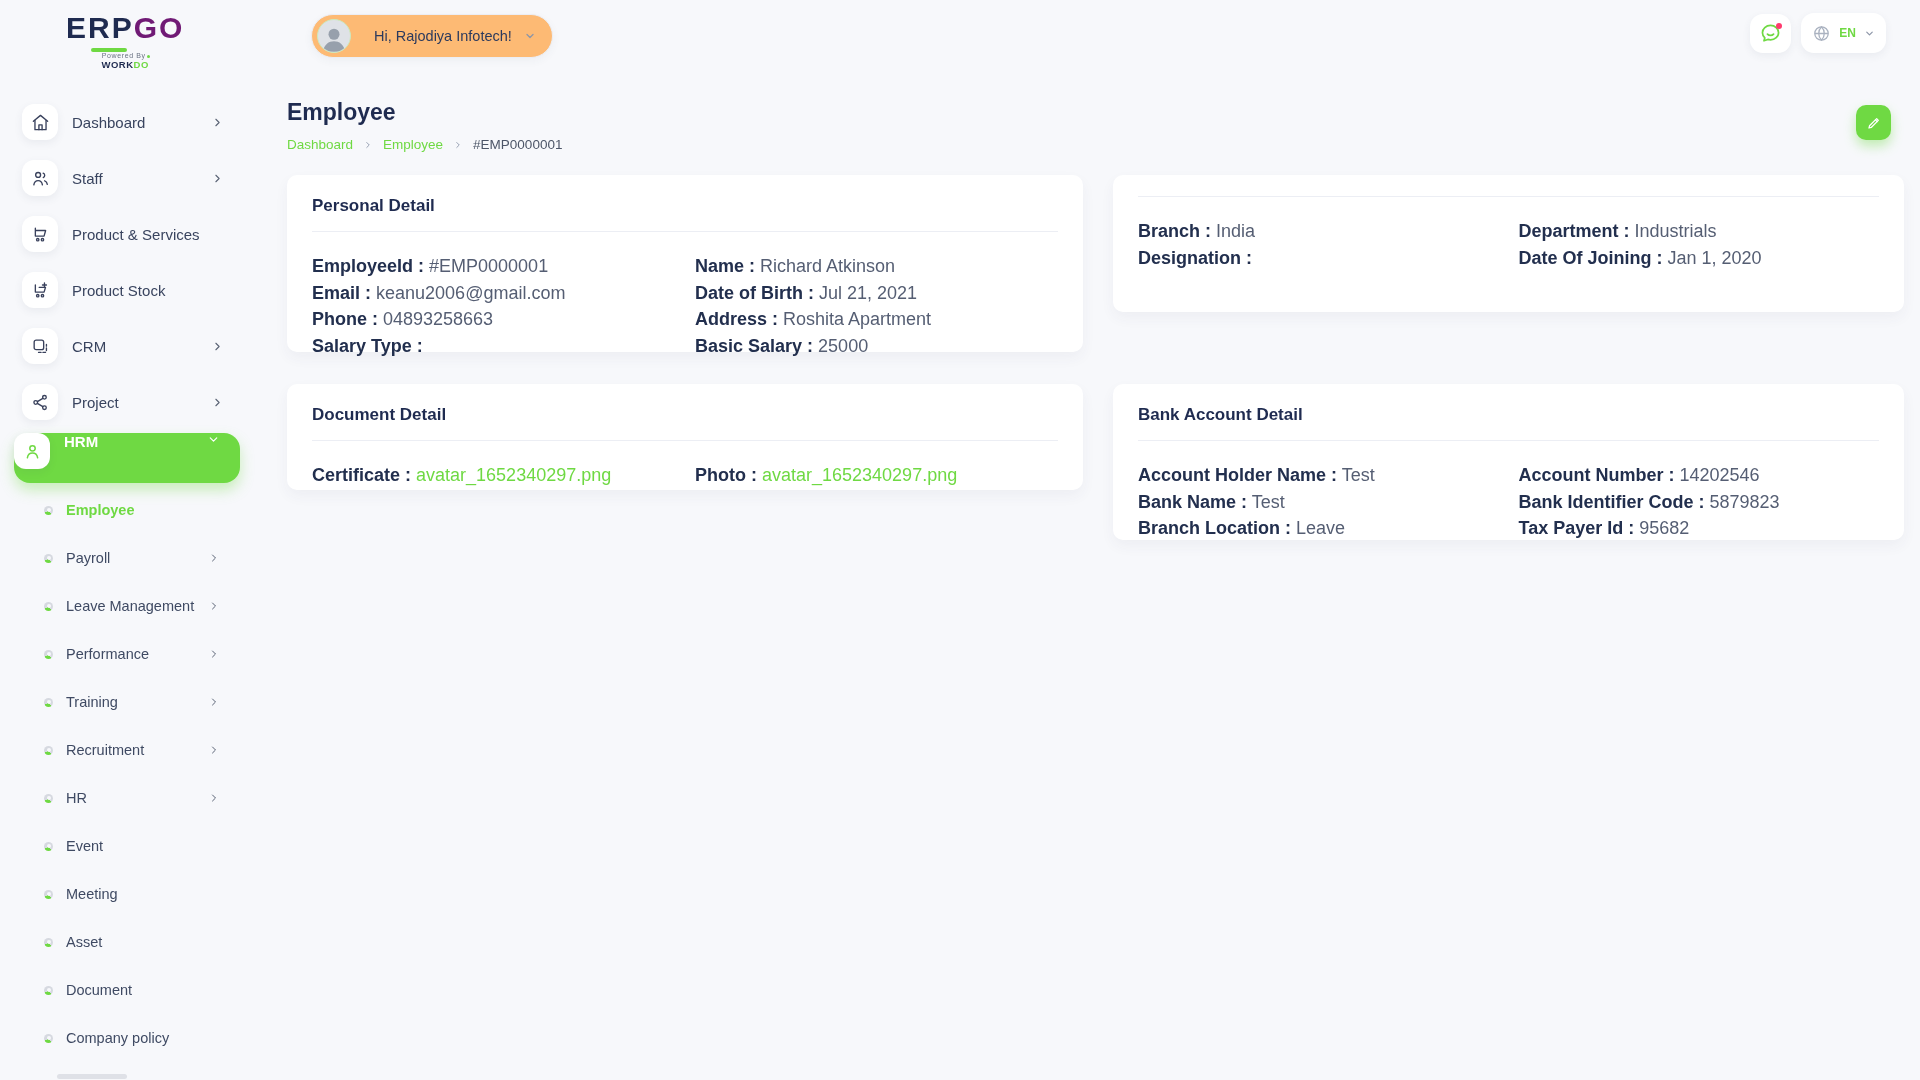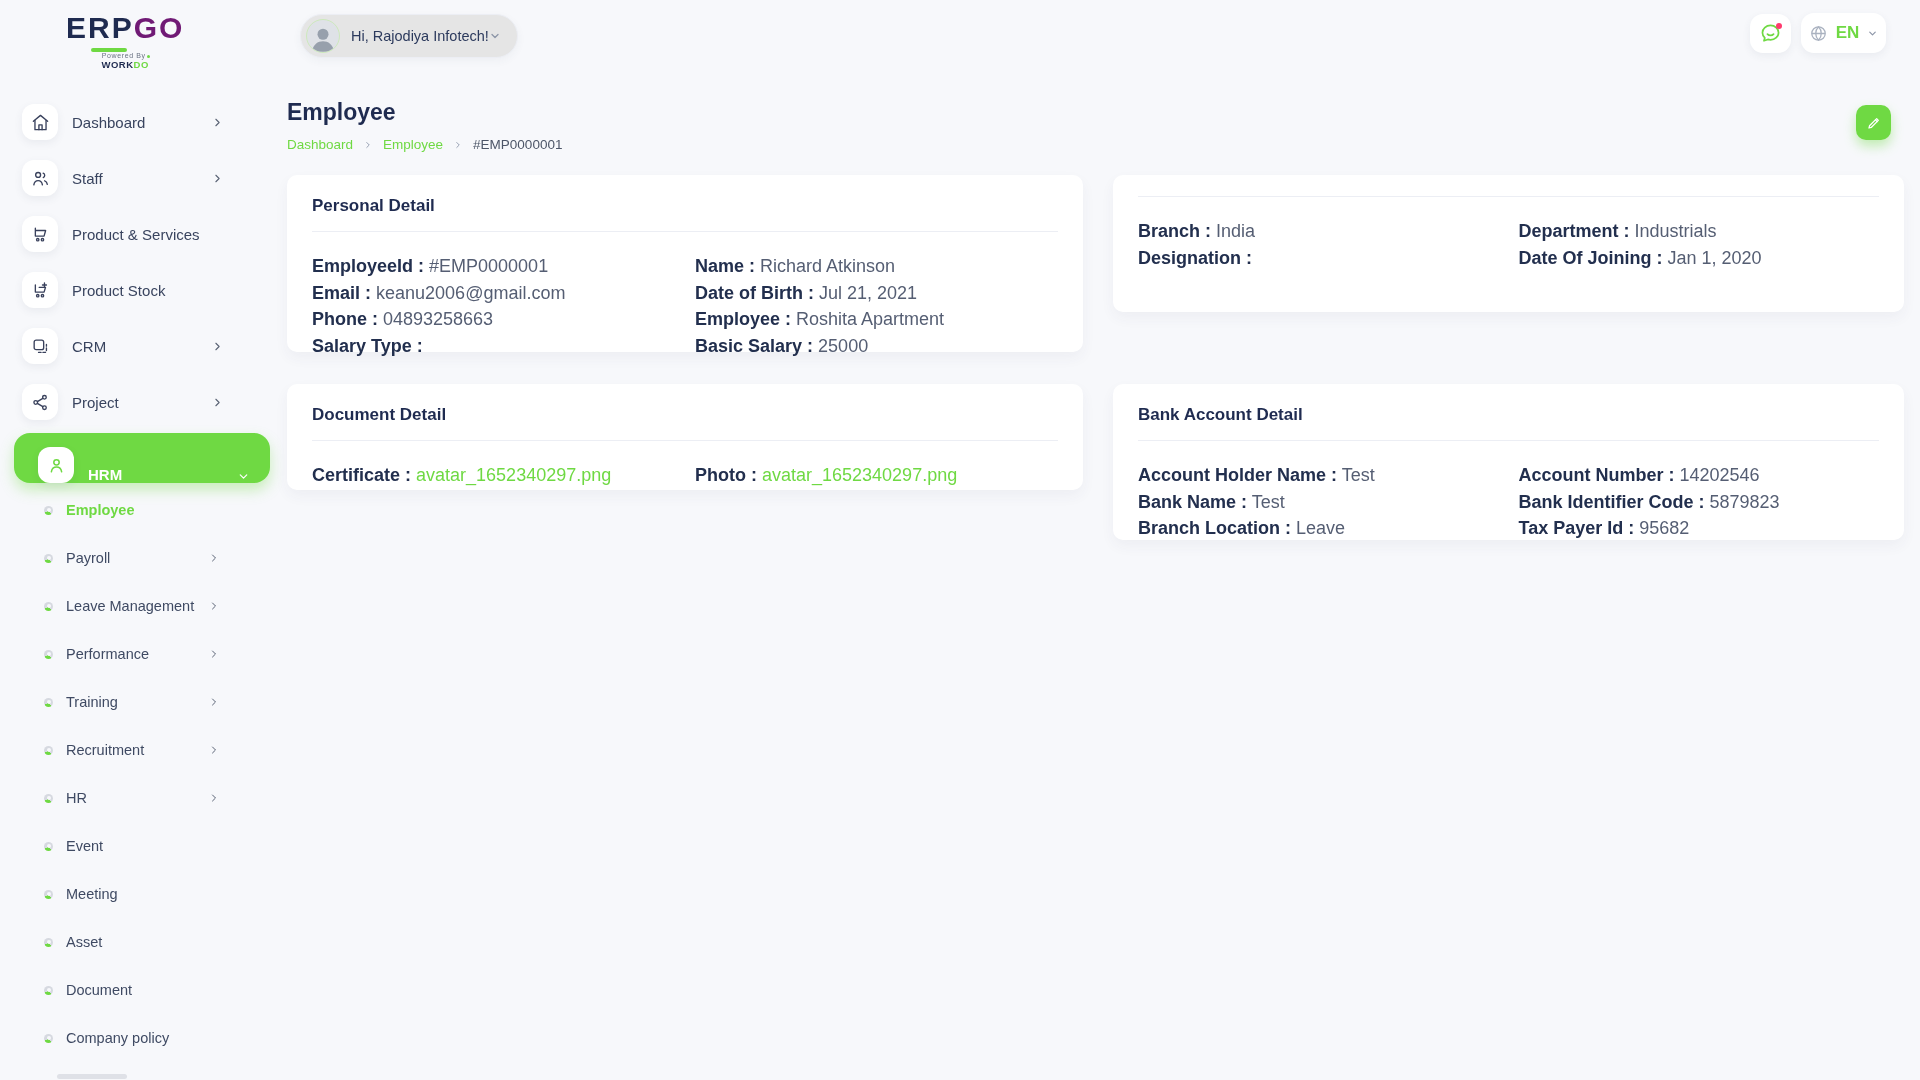--- a/index.html
+++ b/index.html
@@ -11,45 +11,45 @@
   .logo { position:absolute; left:66px; top:13px; }
   .logo-text { font-size:30px; font-weight:800; letter-spacing:2px; color:#1f2b50; line-height:1; }
   .logo-text .go { color:#701a75; }
   .logo-sub { display:flex; align-items:center; margin-top:5px;flex-direction:column; }
   .logo-bar { width:36px; height:4px; border-radius:2px; background:#6fd943; margin-right:32px; }
   .powered { font-size:7px; letter-spacing:.6px; color:#6a7283; margin-right:3px; }
   .work { font-size:9.5px; font-weight:800; color:#1f2b50; letter-spacing:.5px; }
   .do { color:#6fd943; position:relative; }
   .do::after { content:""; position:absolute; right:-1px; top:-4px; width:3px; height:3px; border-radius:50%; background:#6fd943; }
 
-  .user-chip { position:absolute; left:300px; top:14px; height:44px; border-radius:22px;
-    background:#e5e5e5; border:1px solid #eceef4; box-shadow:0 3px 8px rgba(60,72,100,.05);
-    display:flex; align-items:center; padding:0 16px 0 5px; cursor:pointer; }
+  .user-chip { position:absolute; left:311px; top:14px; height:44px; border-radius:22px;
+    background:#fdba74; border:1px solid #eceef4; box-shadow:0 3px 8px rgba(60,72,100,.05);
+    display:flex; align-items:center; padding:0 16px 0 5px; cursor:pointer;gap:12px; }
   .avatar { width:34px; height:34px; border-radius:50%; background:#dfe2e7; border:1px solid #cde9bd;
     overflow:hidden; display:flex; align-items:flex-end; justify-content:center; }
   .user-chip span.greet { font-size:14.5px; color:#2c3a5d; margin-left:11px; }
   .chev { stroke:#8d96a8; }
 
   .icon-btn { position:absolute; background:#fff; border-radius:13px; box-shadow:0 3px 8px rgba(60,72,100,.07);
     display:flex; align-items:center; justify-content:center; cursor:pointer; }
   #btn-messages { left:1750px; top:14px; width:41px; height:39px; }
   .badge-dot { position:absolute; top:9px; right:9px; width:6px; height:6px; border-radius:50%; background:#ff3a6e; }
   #lang-pill { left:1801px; top:13px; width:85px; height:40px; gap:8px; }
-  #lang-pill .lang { font-size:17px; font-weight:700; color:#6fd943; }
+  #lang-pill .lang { font-size:12px; font-weight:700; color:#6fd943; }
 
   
   .sidebar { position:absolute; left:0; top:94px; width:250px; }
   .nav-item { height:56px; display:flex; align-items:center; padding-left:22px; cursor:pointer; position:relative; }
   .icon-box { width:36px; height:36px; border-radius:12px; background:#fff; box-shadow:0 3px 8px rgba(60,72,100,.08);
     display:flex; align-items:center; justify-content:center; flex:0 0 36px; }
   .nav-label { margin-left:14px; font-size:15px; color:#39445f; }
   .nav-chev { margin-left:auto; margin-right:26px; }
   .nav-item.active-wrap { padding-left:0; }
-  .hrm-pill { position:absolute; left:14px; top:3px; width:256px; height:50px; border-radius:16px;
-    background:#6fd943; box-shadow:0 7px 14px rgba(111,217,67,.35); display:flex; align-items:flex-end; padding-left:24px; cursor:pointer; }
+  .hrm-pill { position:absolute; left:14px; top:3px; width:226px; height:50px; border-radius:16px;
+    background:#6fd943; box-shadow:0 7px 14px rgba(111,217,67,.35); display:flex; align-items:flex-start; padding-left:0; cursor:pointer; }
   .hrm-pill .nav-label { color:#fff; font-weight:700; }
   .hrm-pill .nav-chev { margin-right:20px; }
 
   .subnav { position:absolute; left:0; top:486px; width:250px; }
   .sub-item { height:48px; display:flex; align-items:center; padding-left:44px; cursor:pointer; }
   .bullet { width:9px; height:9px; border-radius:50%; flex:0 0 9px;
     background:conic-gradient(from 140deg, #6fd943 0 100deg, #d6d9e0 100deg 360deg);
     display:flex; align-items:center; justify-content:center; }
   .bullet::after { content:""; width:4px; height:4px; border-radius:50%; background:#f7f8fb; }
   .sub-label { margin-left:13px; font-size:14.5px; color:#3f4a63; }
@@ -318,21 +318,21 @@
     <div class="drows">
       <div class="dcol">
         <div class="drow"><span class="dlabel">EmployeeId :</span> <span class="dvalue">#EMP0000001</span></div>
         <div class="drow"><span class="dlabel">Email :</span> <span class="dvalue">keanu2006@gmail.com</span></div>
         <div class="drow"><span class="dlabel">Phone :</span> <span class="dvalue">04893258663</span></div>
         <div class="drow"><span class="dlabel">Salary Type :</span> <span class="dvalue"></span></div>
       </div>
       <div class="dcol">
         <div class="drow"><span class="dlabel">Name :</span> <span class="dvalue">Richard Atkinson</span></div>
         <div class="drow"><span class="dlabel">Date of Birth :</span> <span class="dvalue">Jul 21, 2021</span></div>
-        <div class="drow"><span class="dlabel">Employee :</span> <span class="dvalue">Roshita Apartment</span></div>
+        <div class="drow"><span class="dlabel">Address :</span> <span class="dvalue">Roshita Apartment</span></div>
         <div class="drow"><span class="dlabel">Basic Salary :</span> <span class="dvalue">25000</span></div>
       </div>
     </div>
   </section>
 
   <section class="card" id="card-company">
     <div class="card-divider"></div>
     <div class="drows">
       <div class="dcol">
         <div class="drow"><span class="dlabel">Branch :</span> <span class="dvalue">India</span></div>

